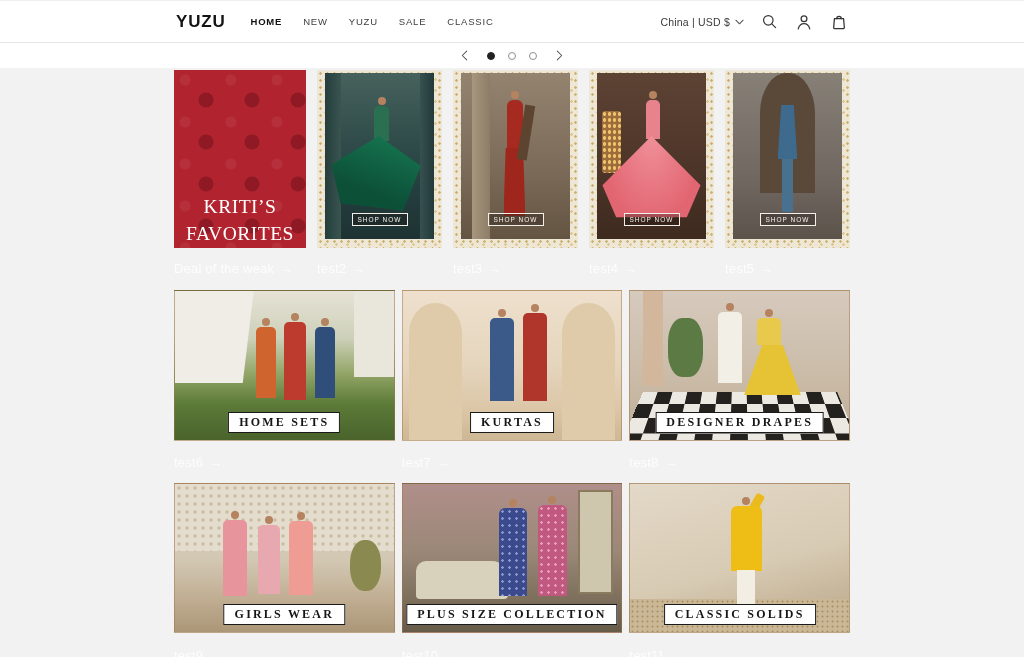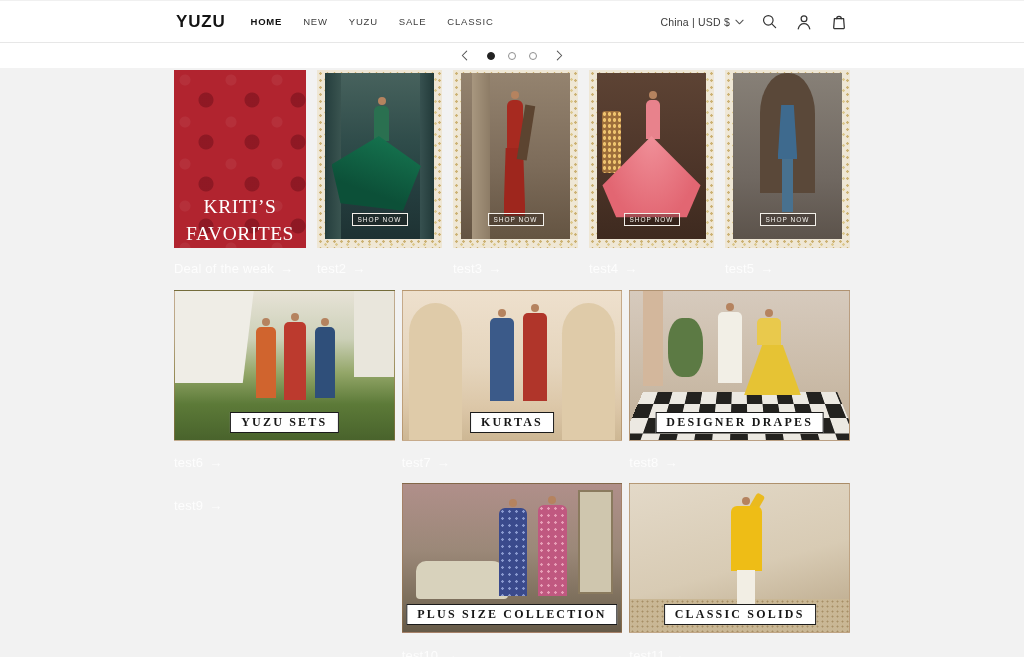--- a/index.html
+++ b/index.html
@@ -329,21 +329,21 @@
 
   <section class="row r1">
 
     <figure class="tile">
       <div class="photo sc-suit">
         <i class="tent"></i>
         <i class="tent2"></i>
         <i class="fig f1"></i>
         <i class="fig f2"></i>
         <i class="fig f3"></i>
-        <span class="plaque">YUZU SETS</span>
+        <span class="plaque">HOME SETS</span>
       </div>
       <figcaption class="cap">
         <span>test6</span>
         <span class="arr">→</span>
       </figcaption>
     </figure>
 
     <figure class="tile">
       <div class="photo sc-kurta">
         <i class="arch1"></i>
@@ -372,20 +372,28 @@
         <span>test8</span>
         <span class="arr">→</span>
       </figcaption>
     </figure>
 
   </section>
 
   <section class="row r2">
 
     <figure class="tile">
+      <div class="photo sc-girls">
+        <i class="lattice"></i>
+        <i class="plant"></i>
+        <i class="fig f1"></i>
+        <i class="fig f2"></i>
+        <i class="fig f3"></i>
+        <span class="plaque">GIRLS WEAR</span>
+      </div>
       <figcaption class="cap">
         <span>test9</span>
         <span class="arr">→</span>
       </figcaption>
     </figure>
 
     <figure class="tile">
       <div class="photo sc-plus">
         <i class="door"></i>
         <i class="chaise"></i>

